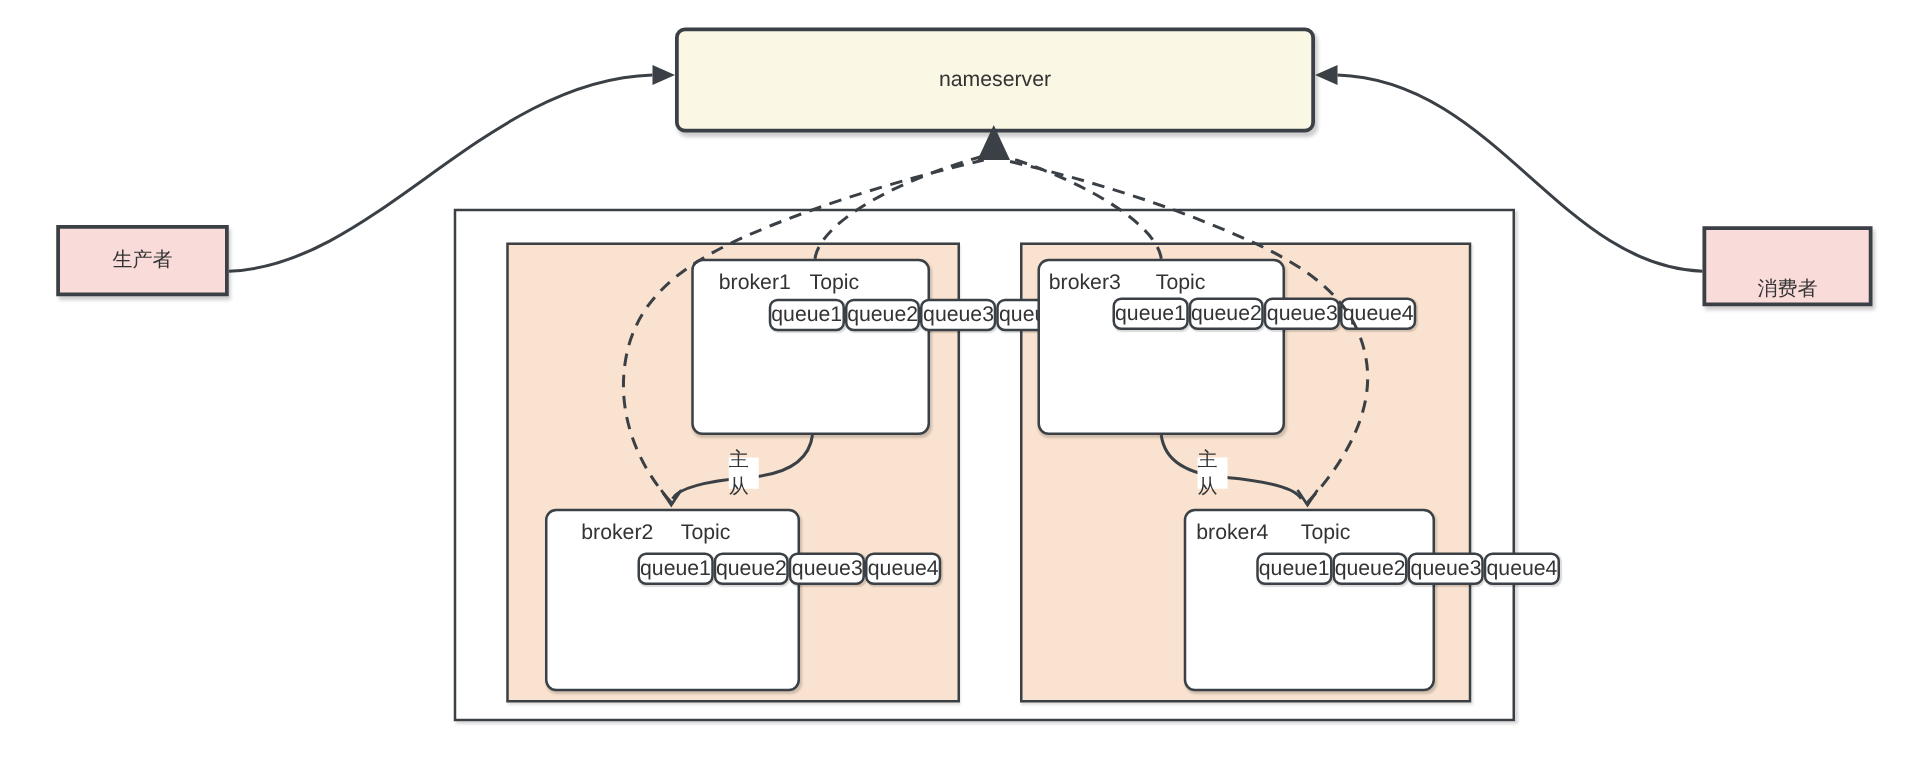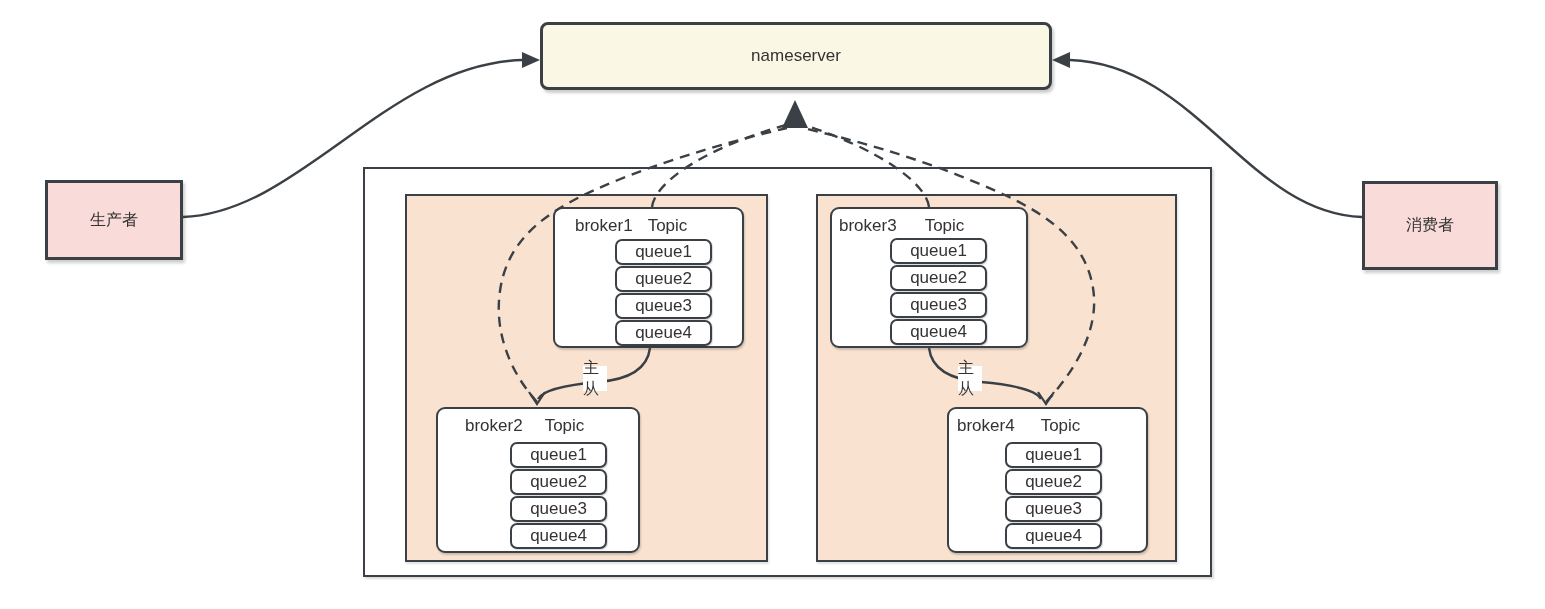--- a/index.html
+++ b/index.html
@@ -13,39 +13,39 @@
   html,body{background:#ffffff;}
   body{font-family:"Liberation Sans","DejaVu Sans",sans-serif;color:#333;}
   .canvas{position:relative;width:1545px;height:609px;background:#ffffff;overflow:hidden;}
 
   .box{position:absolute;border:2px solid var(--line);}
   .outer{left:363px;top:167px;width:849px;height:410px;background:#ffffff;box-shadow:2px 2px 2px rgba(0,0,0,.15);}
   .cluster{background:var(--cluster-fill);box-shadow:1px 2px 2px rgba(0,0,0,.12);}
   .cluster.c1{left:405px;top:194px;width:363px;height:368px;}
   .cluster.c2{left:816px;top:194px;width:361px;height:368px;}
 
-  .nameserver{left:540px;top:22px;width:512px;height:68px;background:var(--nameserver-fill);
+  .nameserver{left:540px;top:22px;width:512px;height:84px;background:var(--nameserver-fill);
     border-width:3px;border-radius:8px;display:flex;align-items:center;justify-content:center;
     font-size:17px;box-shadow:2px 3px 3px rgba(0,0,0,.2);}
   .endpoint{background:var(--endpoint-fill);border-width:3px;display:flex;align-items:center;justify-content:center;
     font-size:16px;box-shadow:2px 3px 3px rgba(0,0,0,.2);}
-  .producer{left:45px;top:180px;width:138px;height:80px;}
-  .consumer{left:1362px;top:181px;width:136px;height:89px;}
+  .producer{left:45px;top:180px;width:138px;height:57px;}
+  .consumer{left:1362px;top:181px;width:136px;height:64px;align-items:flex-end;}
 
   .broker{background:var(--broker-fill);border-radius:9px;box-shadow:1px 2px 2px rgba(0,0,0,.18);}
   .broker.b1{left:553px;top:207px;width:191px;height:141px;}
   .broker.b2{left:436px;top:407px;width:204px;height:146px;}
   .broker.b3{left:830px;top:207px;width:198px;height:141px;}
   .broker.b4{left:947px;top:407px;width:201px;height:146px;}
   .broker-header{display:flex;column-gap:15px;font-size:17px;padding-top:7px;white-space:nowrap;}
   .b1 .broker-header{padding-left:20px;}
   .b2 .broker-header{padding-left:11px;column-gap:22px;margin-left:16px;}
   .b3 .broker-header{padding-left:7px;gap:28px;}
   .b4 .broker-header{padding-left:8px;column-gap:26px;}
-  .queues{position:absolute;display:flex;flex-direction:column;row-gap:1px;width:97px;}
+  .queues{position:absolute;display:flex;row-gap:1px;width:97px;}
   .b1 .queues{left:60px;top:30px;}
   .b2 .queues{left:72px;top:33px;}
   .b3 .queues{left:58px;top:29px;}
   .b4 .queues{left:56px;top:33px;}
   .queue{height:26px;background:#ffffff;border:2px solid var(--line);border-radius:7px;
     display:flex;align-items:center;justify-content:center;font-size:17px;box-shadow:1px 1px 1px rgba(0,0,0,.15);}
 
   svg.wires{position:absolute;left:0;top:0;z-index:5;pointer-events:none;}
   svg.wires path{fill:none;stroke:var(--line);stroke-width:2.4px;}
   svg.wires path.dashed{stroke-dasharray:10 7;}

